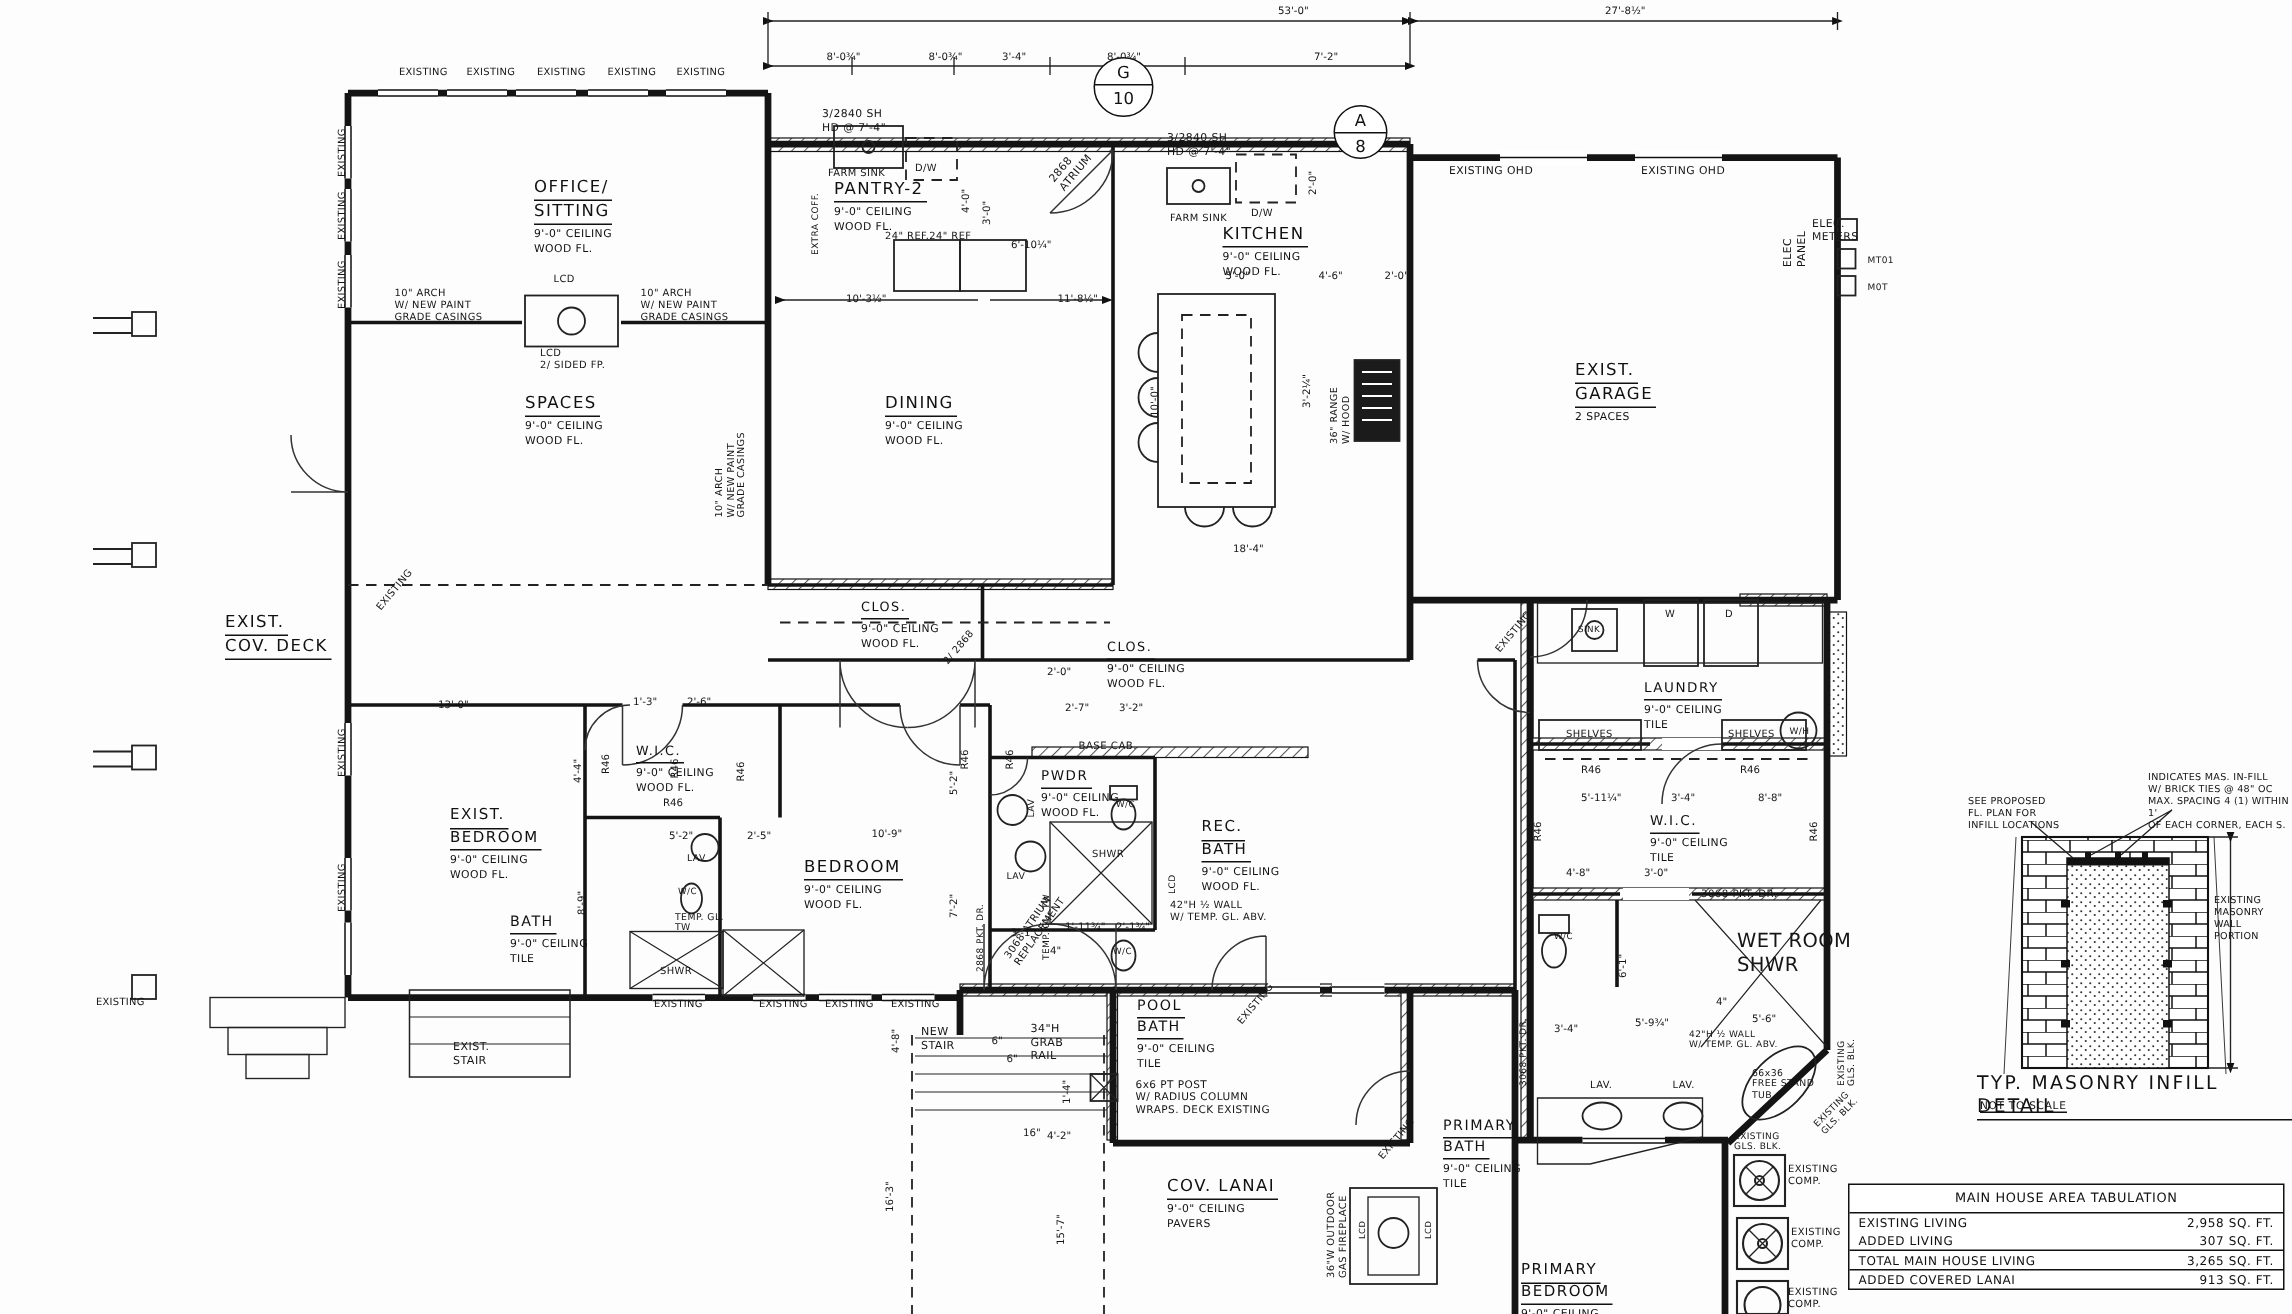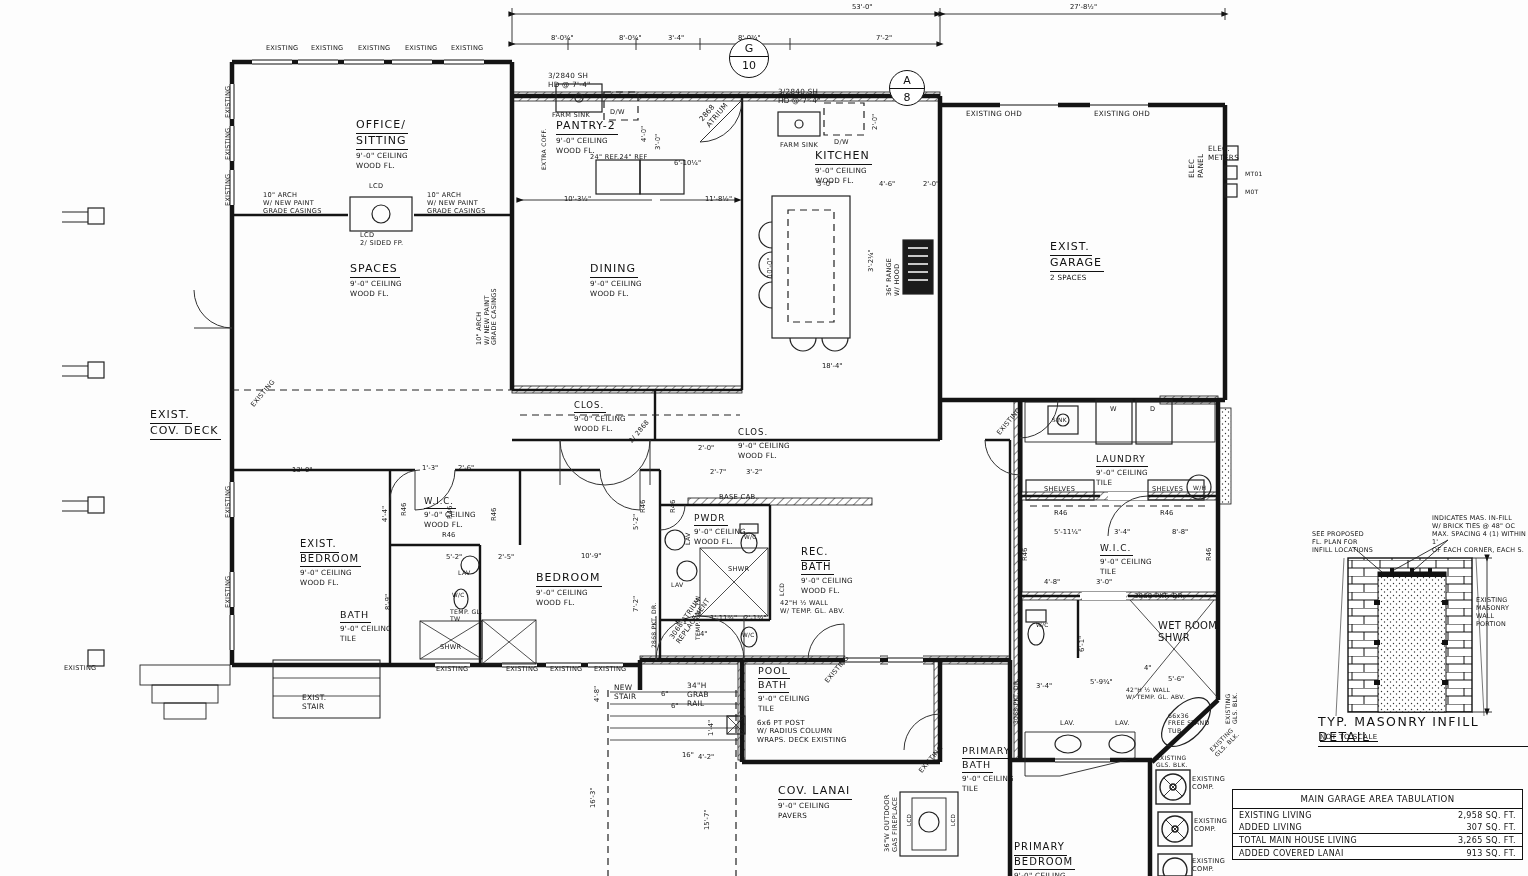--- a/index.html
+++ b/index.html
@@ -407,21 +407,21 @@
 RAIL</div>
       <div class="lbl note" style="left: 757px; top: 719px; font-size: 7px;">6x6 PT POST
 W/ RADIUS COLUMN
 WRAPS. DECK EXISTING</div>
       <div class="lbl note" style="left: 668px; top: 636px; font-size: 6.8px; transform: rotate(-55deg);">3068 ATRIUM
 REPLACEMENT</div>
       <div class="lbl note" style="left: 884px; top: 852px; font-size: 6.6px; transform: rotate(-90deg);">36"W OUTDOOR
 GAS FIREPLACE</div>
       <div class="lbl note" style="left: 906px; top: 826px; font-size: 5.6px; transform: rotate(-90deg);">LCD</div>
       <div class="lbl note" style="left: 950px; top: 826px; font-size: 5.6px; transform: rotate(-90deg);">LCD</div>
-      <div class="lbl note" style="left: 1158px; top: 620px; font-size: 10px;">WET ROOM
+      <div class="lbl note" style="left: 1158px; top: 620px; font-size: 13px;">WET ROOM
 SHWR</div>
       <div class="lbl note" style="left: 1126px; top: 686px; font-size: 6px;">42"H ½ WALL
 W/ TEMP. GL. ABV.</div>
       <div class="lbl note" style="left: 1168px; top: 712px; font-size: 6.2px;">66x36
 FREE STAND
 TUB</div>
       <div class="lbl note" style="left: 1224px; top: 724px; font-size: 6px; transform: rotate(-90deg);">EXISTING
 GLS. BLK.</div>
       <div class="lbl note" style="left: 1208px; top: 748px; font-size: 6px; transform: rotate(-45deg);">EXISTING
 GLS. BLK.</div>
@@ -577,21 +577,21 @@
   <div class="bubble" style="left:729px;top:38px;">
     <span class="bt">G</span>
     <span class="bb">10</span>
   </div>
   <div class="bubble" style="left:889px;top:70px;width:34px;height:34px;">
     <span class="bt">A</span>
     <span class="bb">8</span>
   </div>
 
   <div id="tab">
-    <div class="t-title">MAIN GARAGE AREA TABULATION</div>
+    <div class="t-title">MAIN HOUSE AREA TABULATION</div>
     <div class="t-row">
       <span>EXISTING LIVING</span>
       <span>2,958 SQ. FT.</span>
     </div>
     <div class="t-row">
       <span>ADDED LIVING</span>
       <span>307 SQ. FT.</span>
     </div>
     <div class="t-row t-sep">
       <span>TOTAL MAIN HOUSE LIVING</span>

